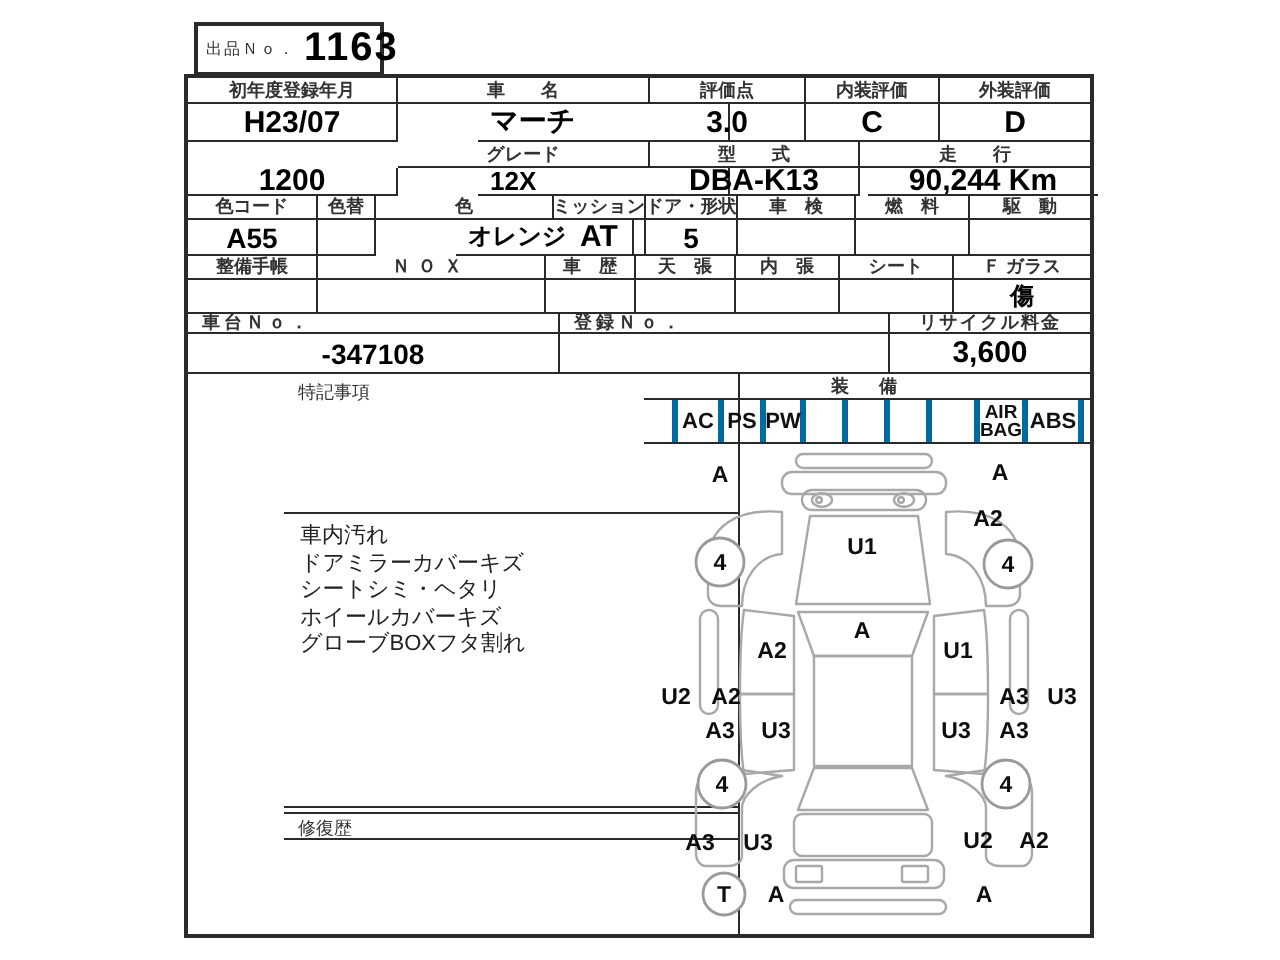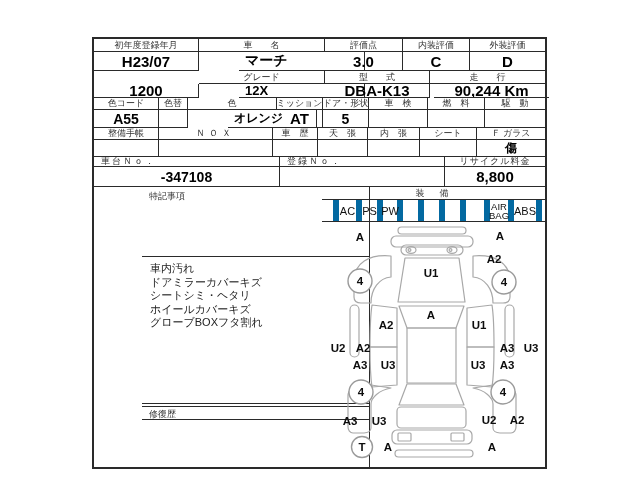--- a/index.html
+++ b/index.html
@@ -7,42 +7,46 @@
         font-family:"Liberation Sans","DejaVu Sans",sans-serif;color:#1c1c1c;}
   .abs{position:absolute;box-sizing:border-box;}
   
   #lotbox{left:97px;top:11px;width:95px;height:27px;border:2px solid #2a2a2a;
           display:flex;align-items:center;padding:0 4px;background:#fff;}
   #lotbox .lbl-sm{font-size:8px;color:#333;letter-spacing:1px;white-space:nowrap;}
   #lotbox .num{font-size:20px;font-weight:bold;color:#000;margin-left:4px;letter-spacing:1px;}
   
   #tbl{left:92px;top:37px;width:455px;height:432px;border:2px solid #2a2a2a;background:#fff;}
   .cell{position:absolute;box-sizing:border-box;border-right:1px solid #2a2a2a;border-bottom:1px solid #2a2a2a;overflow:hidden;}
-  .lbl{font-size:9px;color:#333;display:flex;align-items:center;justify-content:center;white-space:nowrap;}
+  .lbl{font-size:9px;color:#333;display:flex;align-items:center;justify-content:center;white-space:nowrap;font-weight:bold;}
   .lbl.left{justify-content:flex-start;padding-left:7px;}
   .val{font-weight:bold;color:#000;display:flex;align-items:center;justify-content:center;white-space:nowrap;}
   .val.left{justify-content:flex-start;padding-left:6px;margin-left:40px;}
   .noR{border-right:none;}
   .noB{border-bottom:none;margin-left:48px;}
   .hr{position:absolute;background:#2a2a2a;height:1px;}
   .dbl{position:absolute;height:4px;border-top:1px solid #2a2a2a;border-bottom:1px solid #2a2a2a;box-sizing:border-box;}
   
   #notes-lines{position:absolute;left:8px;top:75px;width:210px;font-size:11px;line-height:13.5px;
                color:#222;font-weight:500;}
   
-  .eq{position:absolute;box-sizing:border-box;border-right:6px solid #0369a1;
-      display:flex;align-items:center;justify-content:center;font-size:11px;font-weight:400;color:#111;}
+  .eq{position:absolute;box-sizing:border-box;border-right:3px solid #0369a1;
+      display:flex;align-items:center;justify-content:center;font-size:11px;font-weight:700;color:#111;}
   .eq.small{font-size:9.5px;line-height:9.5px;text-align:center;white-space:normal;padding:0 1px;}
   svg text{font-family:"Liberation Sans","DejaVu Sans",sans-serif;}
 </style>
 </head>
 <body>
 
 <div id="page">
 
+  <div id="lotbox" class="abs">
+    <span class="lbl-sm">出品Ｎｏ．</span>
+    <span class="num">1163</span>
+  </div>
 
   <div id="tbl" class="abs">
 
     <div class="cell lbl" style="left:0;top:0;width:105px;height:13px">初年度登録年月</div>
     <div class="cell lbl" style="left:105px;top:0;width:126px;height:13px">車　　名</div>
     <div class="cell lbl" style="left:231px;top:0;width:78px;height:13px">評価点</div>
     <div class="cell lbl" style="left:309px;top:0;width:67px;height:13px">内装評価</div>
     <div class="cell lbl noR" style="left:376px;top:0;width:75px;height:13px">外装評価</div>
 
     <div class="cell val" style="left:0;top:13px;width:105px;height:19px;font-size:15px">H23/07</div>
@@ -93,21 +97,21 @@
     <div class="cell val" style="left:274px;top:101px;width:52px;height:17px"></div>
     <div class="cell val" style="left:326px;top:101px;width:57px;height:17px"></div>
     <div class="cell val noR" style="left:383px;top:101px;width:68px;height:17px;font-size:12px">傷</div>
 
     <div class="cell lbl left" style="left:0;top:118px;width:186px;height:10px;letter-spacing:2px">車台Ｎｏ．</div>
     <div class="cell lbl left" style="left:186px;top:118px;width:165px;height:10px;letter-spacing:2px">登録Ｎｏ．</div>
     <div class="cell lbl noR" style="left:351px;top:118px;width:100px;height:10px;letter-spacing:1px">リサイクル料金</div>
 
     <div class="cell val" style="left:0;top:128px;width:186px;height:20px;font-size:14px">-347108</div>
     <div class="cell val" style="left:186px;top:128px;width:165px;height:20px"></div>
-    <div class="cell val noR" style="left:351px;top:128px;width:100px;height:20px;font-size:15px">8,800</div>
+    <div class="cell val noR" style="left:351px;top:128px;width:100px;height:20px;font-size:15px">3,600</div>
 
     <div class="cell noB" style="left:0;top:148px;width:228px;height:280px">
       <div style="font-size:9px;color:#333;padding:3px 0 0 7px">特記事項</div>
       <div class="hr" style="left:0;top:69px;width:228px"></div>
       <div id="notes-lines">
         <div>車内汚れ</div>
         <div>ドアミラーカバーキズ</div>
         <div>シートシミ・ヘタリ</div>
         <div>ホイールカバーキズ</div>
         <div>グローブBOXフタ割れ</div>

